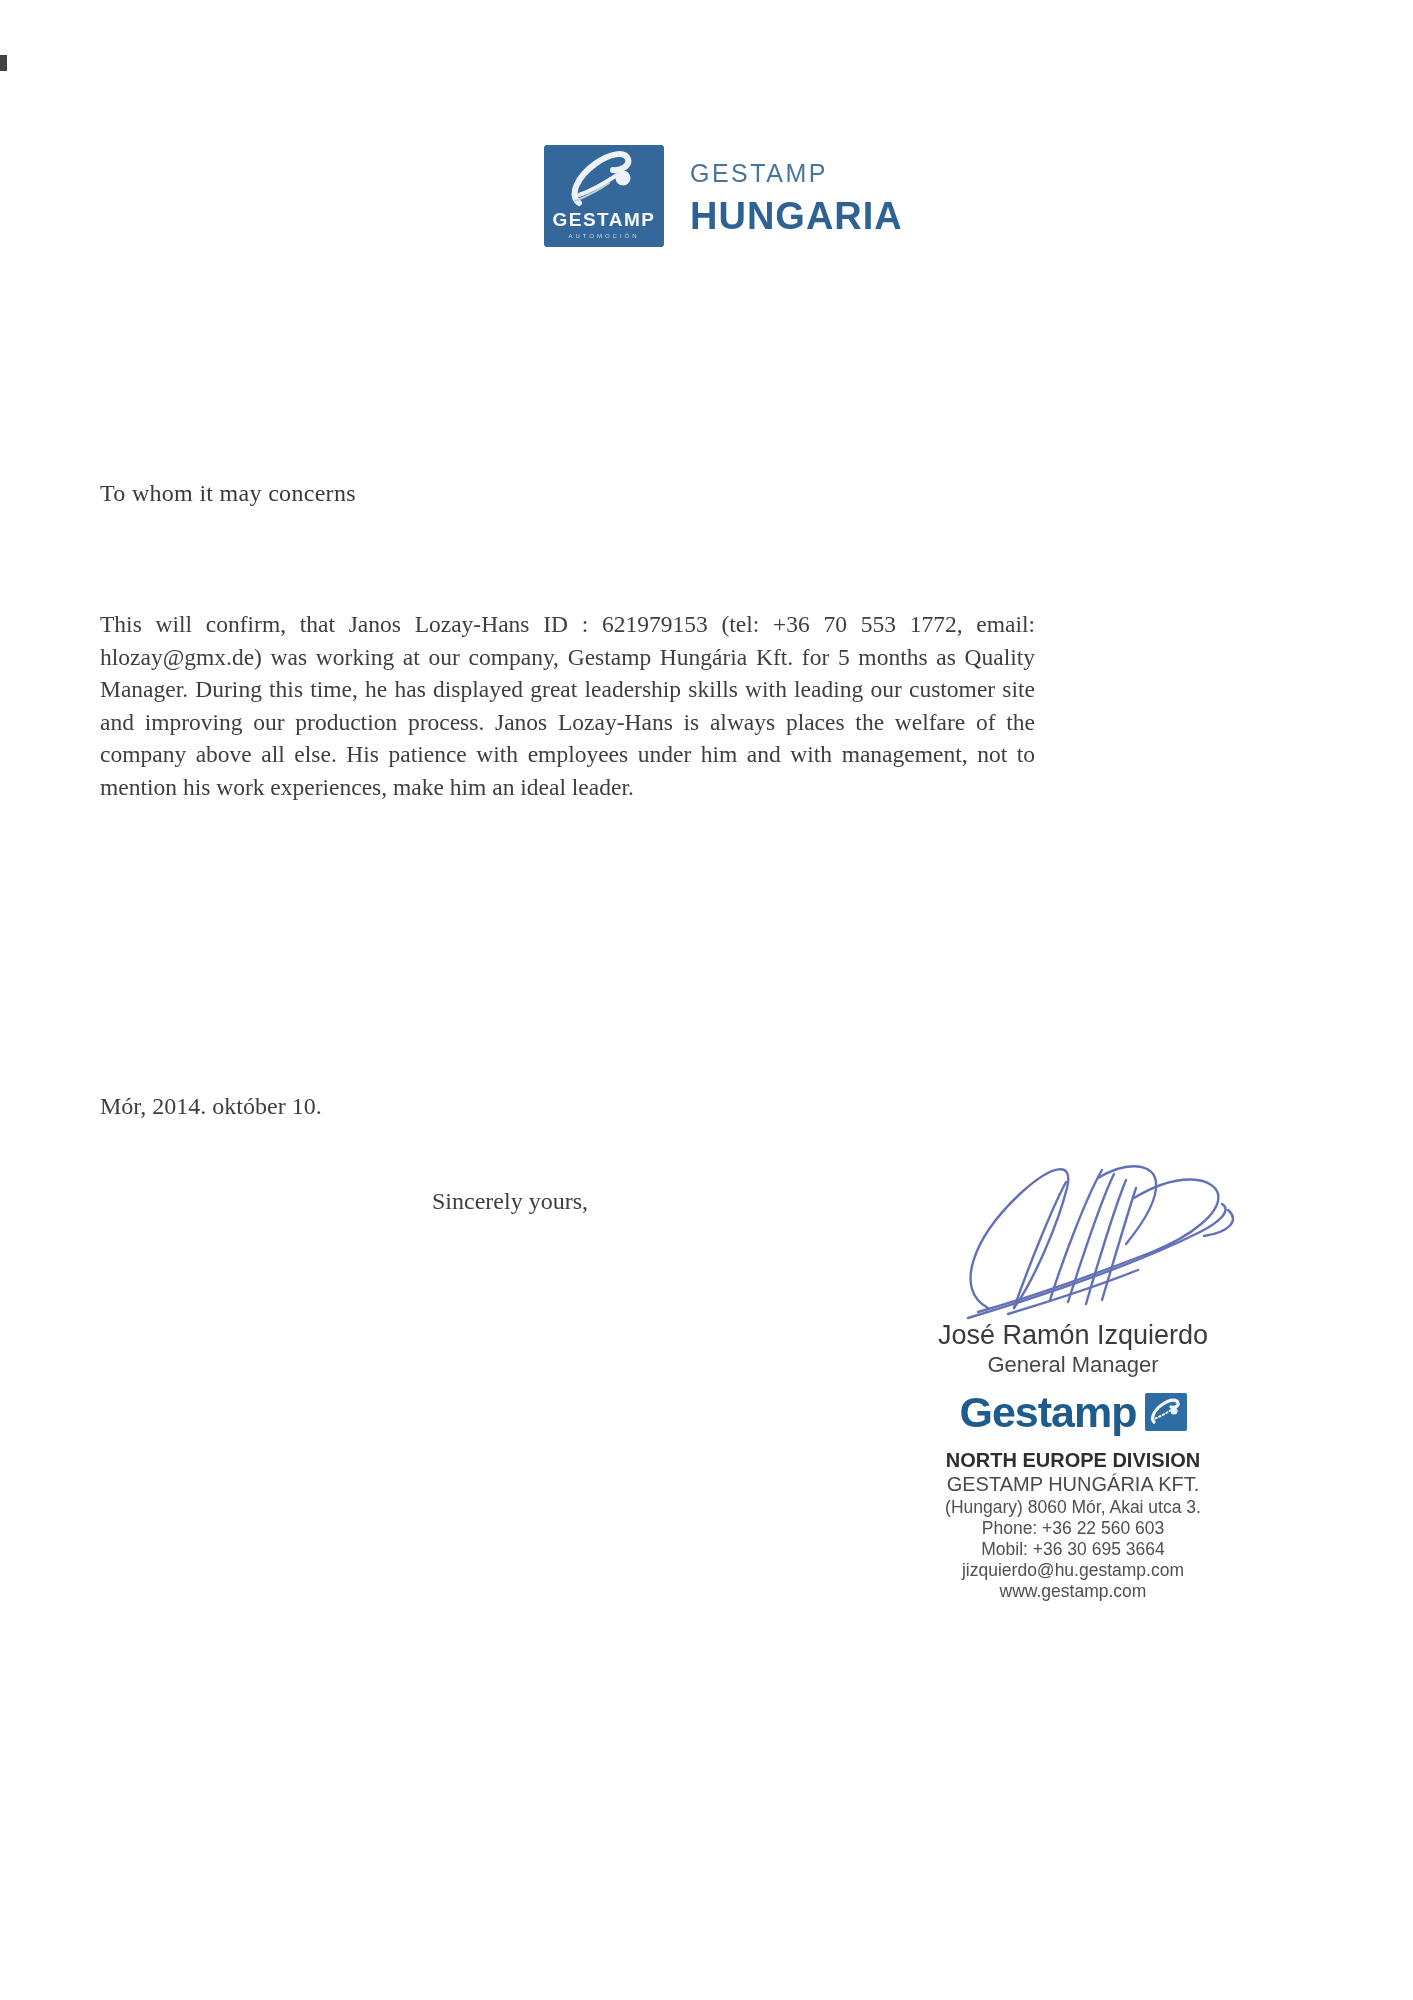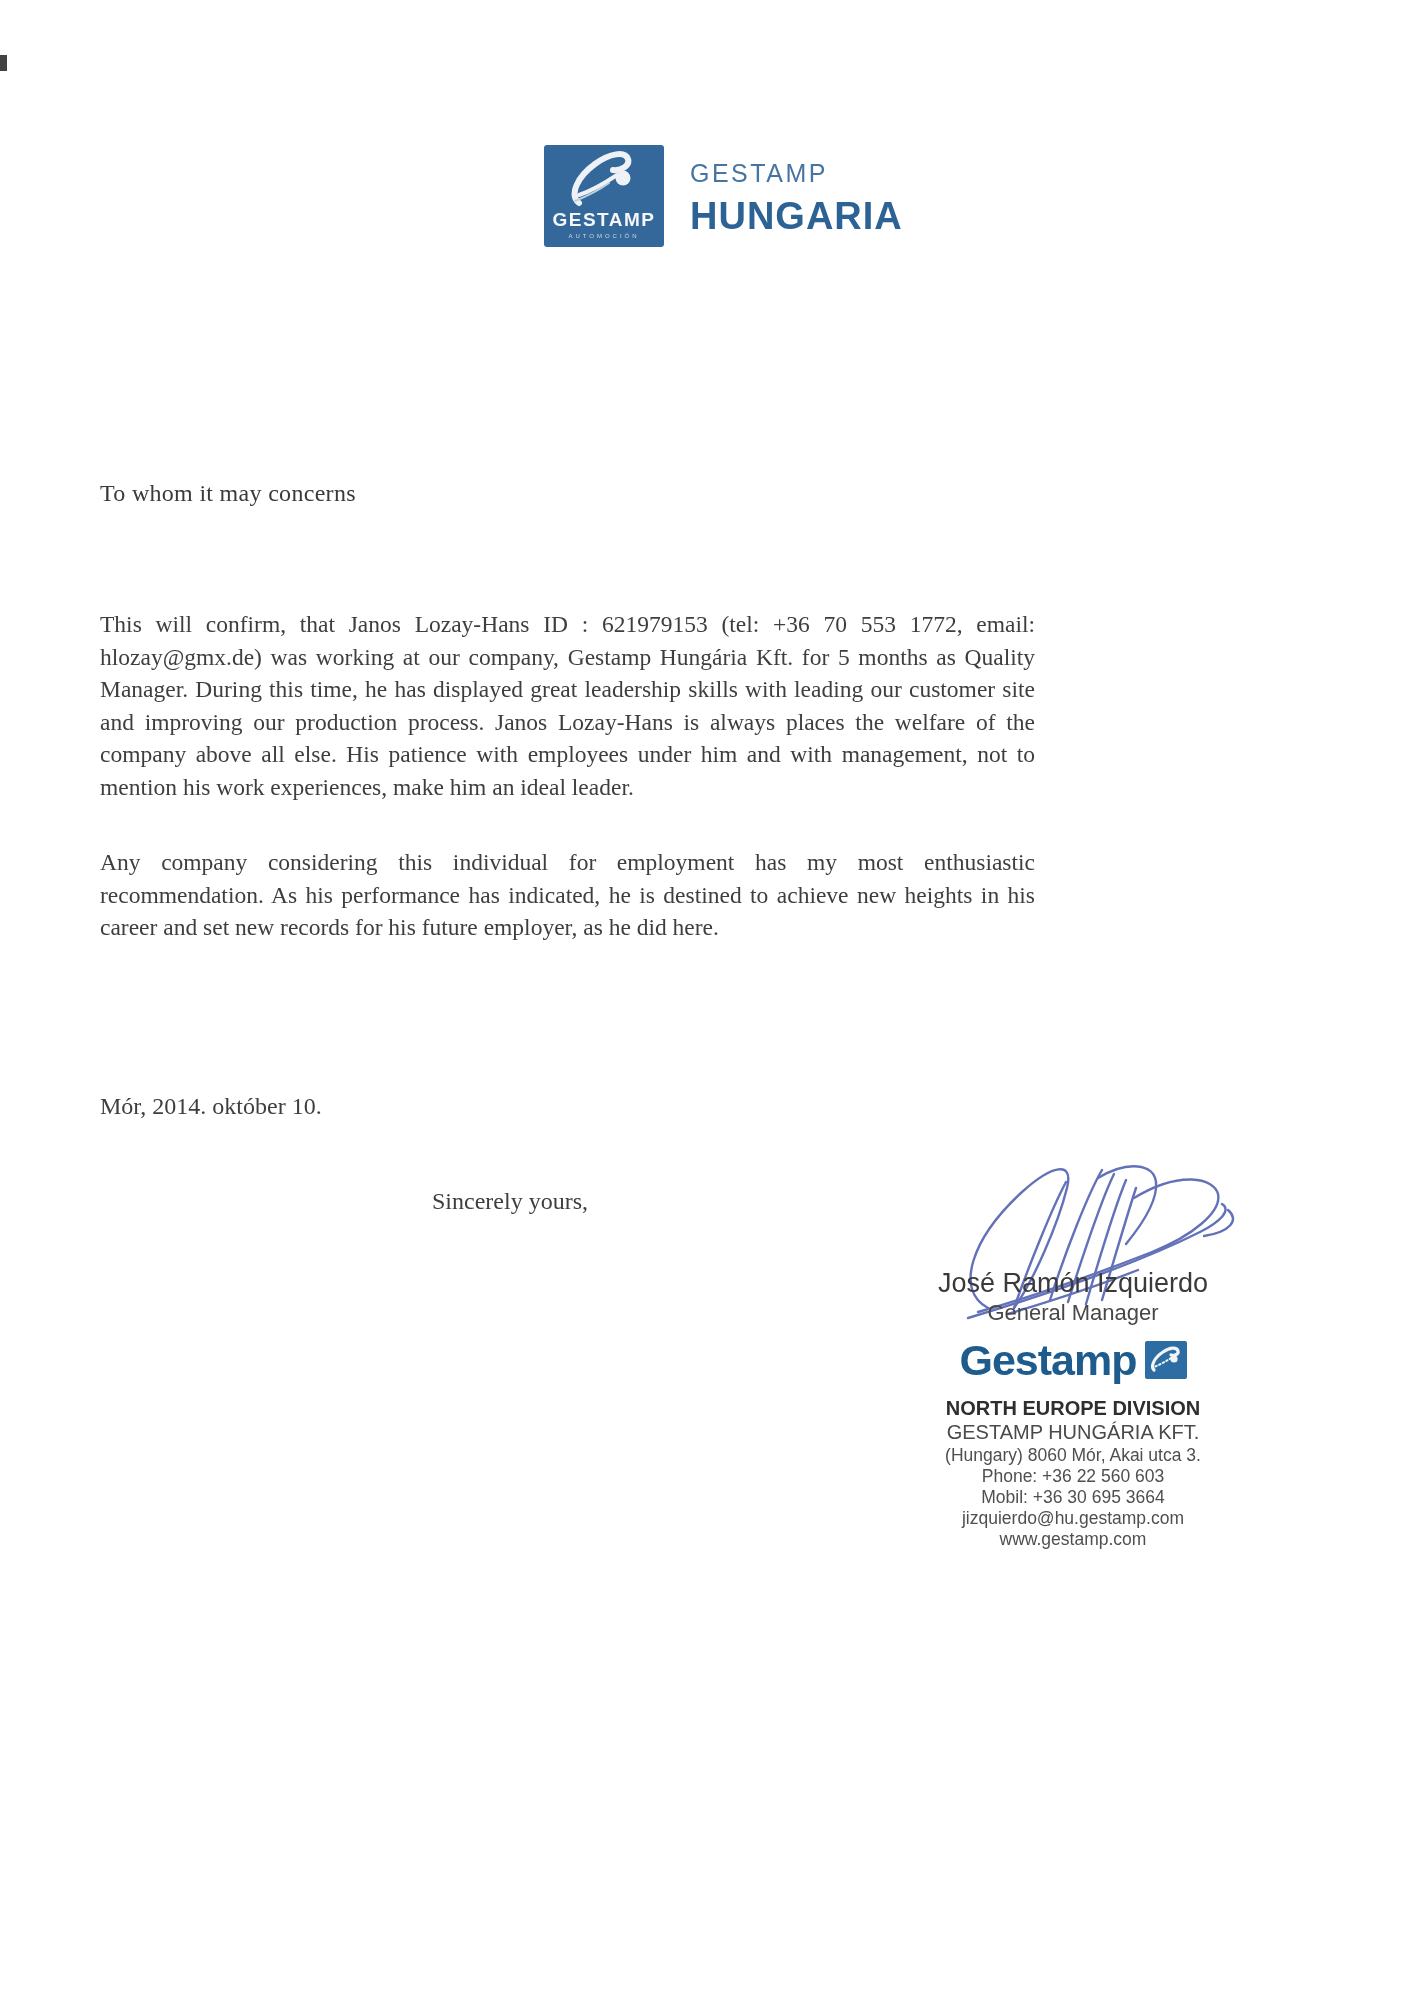--- a/index.html
+++ b/index.html
@@ -60,21 +60,21 @@
     position:absolute;left:100px;top:1093px;
     font-size:24px;color:#3e3e3e;
   }
   .closing{
     position:absolute;left:432px;top:1188px;
     font-size:24px;color:#3e3e3e;
   }
   
   .signature{position:absolute;left:948px;top:1138px;}
   .sig-col{
-    position:absolute;left:893px;top:1268px;width:360px;
+    position:absolute;left:893px;top:1320px;width:360px;
     text-align:center;font-family:"Liberation Sans", sans-serif;
   }
   .sig-name{font-size:27px;color:#3a3a3a;line-height:30px;}
   .sig-title{font-size:22px;color:#474747;line-height:26px;margin-top:2px;}
   .footer-logo{
     margin-top:10px;display:flex;align-items:center;justify-content:center;gap:8px;
     height:48px;
   }
   .wordmark{
     font-family:"Liberation Sans", sans-serif;font-weight:bold;
@@ -108,21 +108,20 @@
     </div>
     <div class="logo-text">
       <div class="logo-gestamp">GESTAMP</div>
       <div class="logo-hungaria">HUNGARIA</div>
     </div>
   </div>
 
 
   <div class="salutation">To whom it may concerns</div>
   <p class="body-par p1">This will confirm, that Janos Lozay-Hans ID : 621979153 (tel: +36 70 553 1772, email: hlozay@gmx.de) was working at our company, Gestamp Hungária Kft.  for 5 months as Quality Manager. During this time, he has displayed great leadership skills with leading our customer site and improving our production process. Janos Lozay-Hans is always places the welfare of the company above all else. His patience with employees under him and with management, not to mention his work experiences, make him an ideal leader.</p>
-  <p class="body-par p2">Any company considering this individual for employment has my most enthusiastic recommendation. As his performance has indicated, he is destined to achieve new heights in his career and set new records for his future employer, as he did here.</p>
 
   <div class="date-line">Mór, 2014. október 10.</div>
   <div class="closing">Sincerely yours,</div>
 
   <svg class="signature" width="295" height="195" viewBox="0 0 295 195">
     <g fill="none" stroke="#5565b2" stroke-width="2.4" stroke-linecap="round" opacity="0.92">
       <path d="M40 170 C6 152 24 100 74 54 C104 27 126 22 119 50 C110 86 86 142 66 170"></path>
       <path d="M66 170 C80 130 104 70 118 44"></path>
       <path d="M102 162 C118 112 140 56 154 32"></path>
       <path d="M120 164 C136 114 154 60 166 36"></path>

